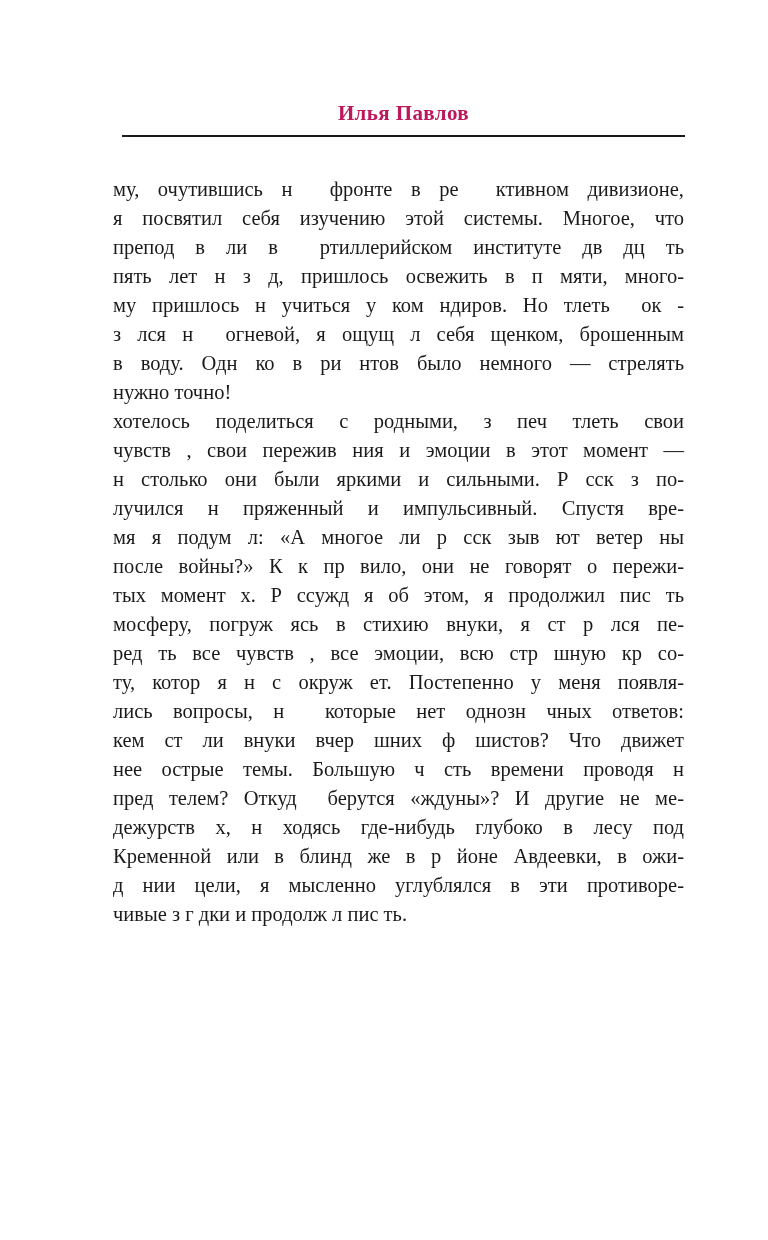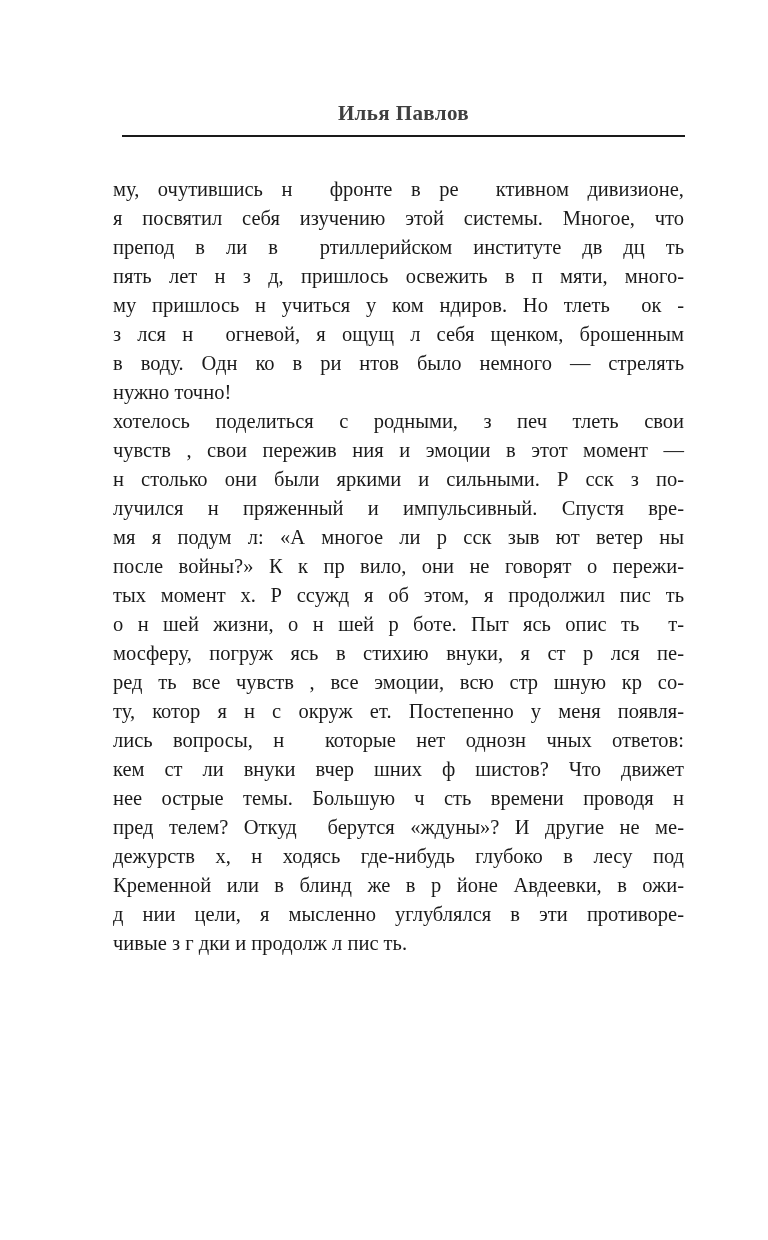--- a/index.html
+++ b/index.html
@@ -30,21 +30,21 @@
     width: 563px;
   }
 
   .running-head {
     font-family: "Liberation Serif", "DejaVu Serif", serif;
     font-weight: bold;
     font-size: 21px;
     line-height: 26px;
     text-align: center;
     letter-spacing: 0.4px;
-    color: #404040;
+    color: #be185d;
     white-space: pre;
   }
 
   .head-rule {
     margin-top: 9px;
     width: 100%;
     height: 2px;
     background: #1a1a1a;
   }
 
@@ -105,21 +105,20 @@
     </p>
 
     <p class="para">
       <span class="line">хотелось поделиться с родными, з печ тлеть свои</span>
       <span class="line">чувств , свои пережив ния и эмоции в этот момент —</span>
       <span class="line">н столько они были яркими и сильными. Р сск з по-</span>
       <span class="line">лучился н пряженный и импульсивный. Спустя вре-</span>
       <span class="line">мя я подум л: «А многое ли р сск зыв ют ветер ны</span>
       <span class="line">после войны?» К к пр вило, они не говорят о пережи-</span>
       <span class="line">тых момент х. Р ссужд я об этом, я продолжил пис ть</span>
-      <span class="line">о н шей жизни, о н шей р боте. Пыт ясь опис ть  т-</span>
       <span class="line">мосферу, погруж ясь в стихию внуки, я ст р лся пе-</span>
       <span class="line">ред ть все чувств , все эмоции, всю стр шную кр со-</span>
       <span class="line">ту, котор я н с окруж ет. Постепенно у меня появля-</span>
       <span class="line">лись вопросы, н  которые нет однозн чных ответов:</span>
       <span class="line">кем ст ли внуки вчер шних ф шистов? Что движет</span>
       <span class="line">нее острые темы. Большую ч сть времени проводя н</span>
       <span class="line">пред телем? Откуд  берутся «ждуны»? И другие не ме-</span>
       <span class="line">дежурств х, н ходясь где-нибудь глубоко в лесу под</span>
       <span class="line">Кременной или в блинд же в р йоне Авдеевки, в ожи-</span>
       <span class="line">д нии цели, я мысленно углублялся в эти противоре-</span>

